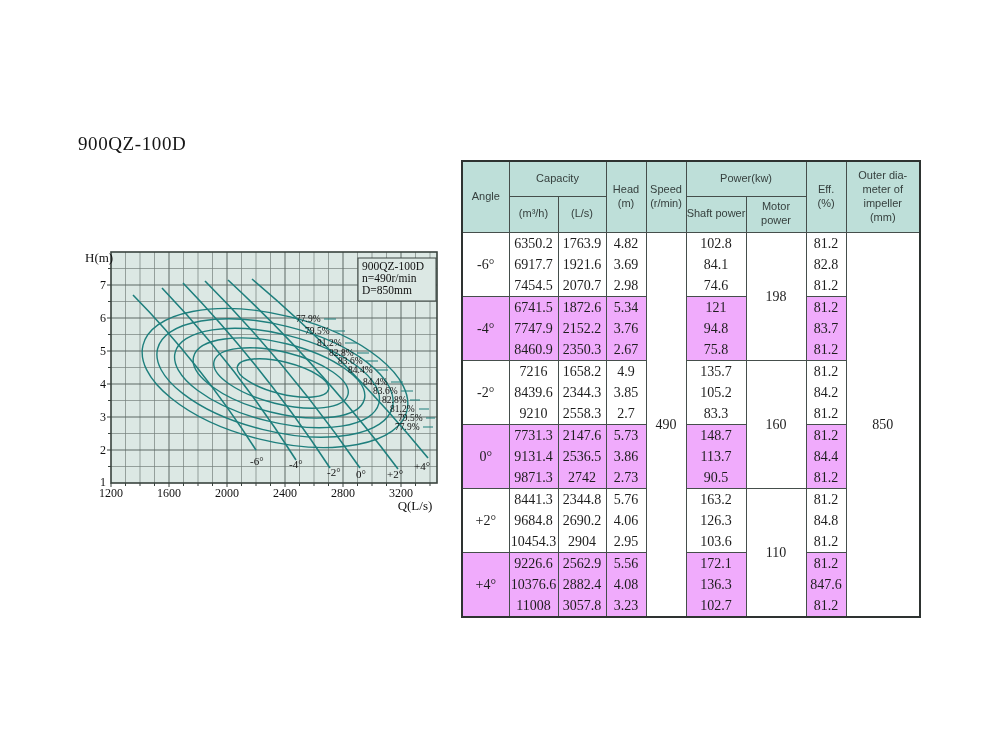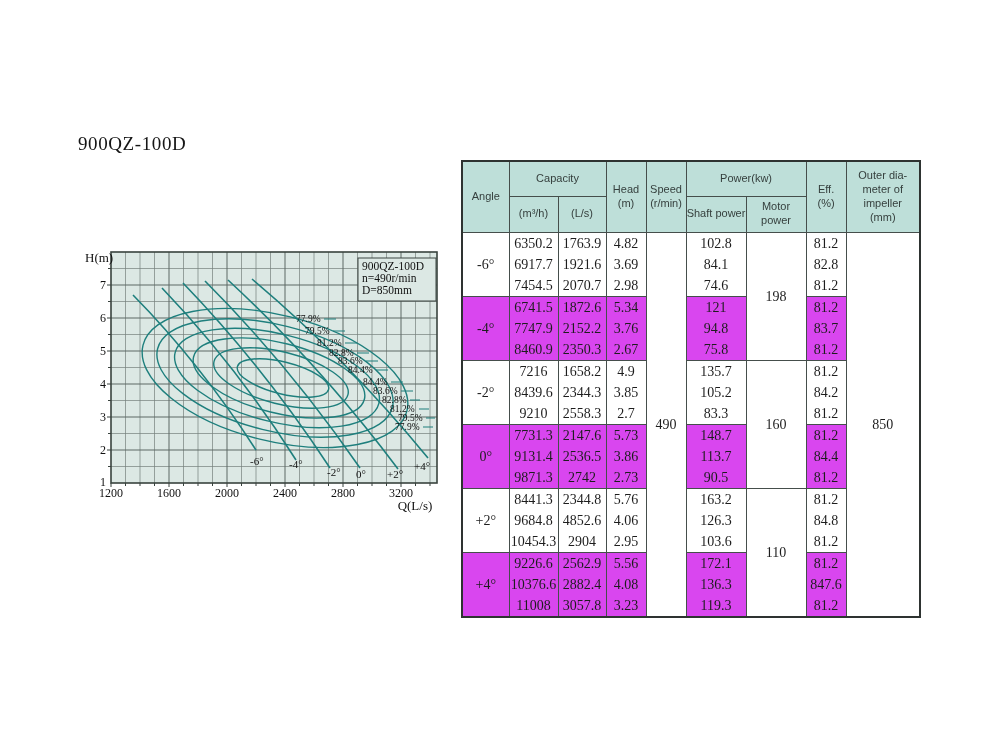--- a/index.html
+++ b/index.html
@@ -26,21 +26,21 @@
     background:#bedfd9;font-family:"Liberation Sans",sans-serif;font-weight:400;
     font-size:11px;color:#353f3d;line-height:1.25;
   }
   tr.h1{height:35px;} tr.h2{height:36px;}
   th.small{font-size:9px;}
   .multi,.vals{white-space:pre-line;}
   #spec-table tbody tr{height:62px;}
   #spec-table td{
     font-family:"Liberation Serif",serif;font-size:14px;color:#1d1d1d;line-height:1.5;
   }
-  tr.shade td{background:#d946ef;}
+  tr.shade td{background:#f0abfc;}
 </style>
 </head>
 <body>
 
 <div class="page-title">900QZ-100D</div>
 
 <svg id="chart" width="370" height="270" viewBox="0 0 370 270">
 
   <rect x="27" y="7" width="326" height="231" fill="#dce8e4"></rect>
 
@@ -241,21 +241,21 @@
       <td class="vals">81.2
 84.4
 81.2</td>
     </tr>
     <tr>
       <td>+2°</td>
       <td class="vals">8441.3
 9684.8
 10454.3</td>
       <td class="vals">2344.8
-4852.6
+2690.2
 2904</td>
       <td class="vals">5.76
 4.06
 2.95</td>
       <td class="vals">163.2
 126.3
 103.6</td>
       <td rowspan="2">110</td>
       <td class="vals">81.2
 84.8
@@ -267,19 +267,19 @@
 10376.6
 11008</td>
       <td class="vals">2562.9
 2882.4
 3057.8</td>
       <td class="vals">5.56
 4.08
 3.23</td>
       <td class="vals">172.1
 136.3
-119.3</td>
+102.7</td>
       <td class="vals">81.2
 847.6
 81.2</td>
     </tr>
   </tbody>
 </table>
 
 </body></html>

